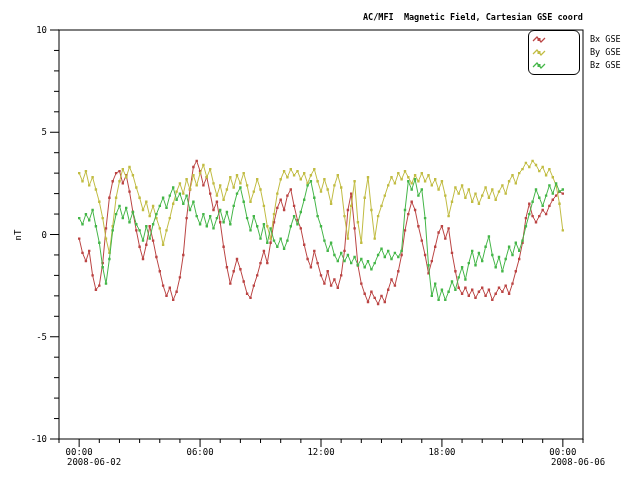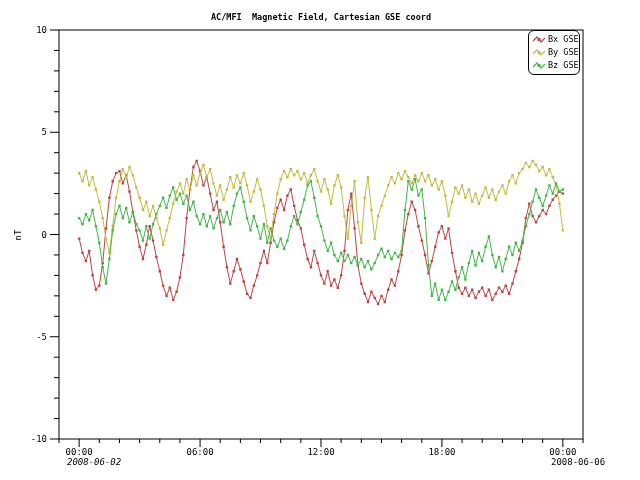--- a/index.html
+++ b/index.html
@@ -1,26 +1,26 @@
 <!DOCTYPE html>
 <html><head>
 <meta charset="utf-8">
 <style>
   html,body{margin:0;padding:0;background:#fff;}
   body{width:640px;height:480px;overflow:hidden;font-family:"DejaVu Sans Mono",monospace;color:#000;}
   .canvas{position:relative;width:640px;height:480px;background:#fff;}
-  .title{position:absolute;left:59px;top:12px;width:524px;text-align:center;
+  .title{position:absolute;left:59px;top:12px;width:524px;text-align:right;
          font-family:"DejaVu Sans Mono",monospace;font-size:8.5px;font-weight:bold;white-space:pre;}
   .ylabel{position:absolute;left:-1px;top:230px;width:38px;text-align:center;
           font-size:9px;transform:rotate(-90deg);}
   #plot{position:absolute;left:0;top:0;}
   .xdate{position:absolute;top:457px;font-size:9px;white-space:pre;}
   .legend{position:absolute;left:528px;top:30px;width:52px;background:#fff;
           border:1px solid #000;border-radius:6px;padding:2px 3px;box-sizing:border-box;}
-  .legend-row{display:flex;align-items:center;height:13px;}
+  .legend-row{display:flex;align-items:center;height:13px;gap:42px;}
   .legend-row svg{flex:0 0 auto;margin-right:2px;}
   .legend-label{font-size:8.5px;line-height:13px;white-space:pre;}
 </style>
 </head>
 <body>
 
 <div class="canvas">
 
   <div class="title">AC/MFI  Magnetic Field, Cartesian GSE coord</div>
 
@@ -87,21 +87,21 @@
       <line x1="562.8461538461538" y1="439" x2="562.8461538461538" y2="447" stroke="#000000" stroke-width="1"></line>
       <text x="562.8461538461538" y="455" text-anchor="middle" font-size="9px" font-family="DejaVu Sans Mono, monospace" fill="#000">00:00</text>
       <polyline points="79.2,238.6 82.5,252.9 85.9,261.1 89.2,250.9 92.6,275.4 95.9,289.7 99.3,285.6 102.7,263.1 106.0,228.4 109.4,197.7 112.7,181.3 116.1,173.1 119.5,171.1 122.8,183.4 126.2,175.2 129.5,191.6 132.9,212.0 136.3,230.4 139.6,246.8 143.0,259.0 146.3,244.7 149.7,226.3 153.1,240.6 156.4,257.0 159.8,271.3 163.1,285.6 166.5,295.9 169.8,287.7 173.2,299.9 176.6,291.8 179.9,277.4 183.3,255.0 186.6,218.1 190.0,189.5 193.4,167.0 196.7,160.9 200.1,171.1 203.4,185.4 206.8,177.2 210.2,193.6 213.5,210.0 216.9,201.8 220.2,222.2 223.6,246.8 226.9,267.2 230.3,283.6 233.7,271.3 237.0,259.0 240.4,269.3 243.7,281.5 247.1,293.8 250.5,297.9 253.8,285.6 257.2,275.4 260.5,263.1 263.9,250.9 267.3,263.1 270.6,242.7 274.0,222.2 277.3,207.9 280.7,199.7 284.1,210.0 287.4,195.6 290.8,189.5 294.1,205.9 297.5,220.2 300.8,228.4 304.2,244.7 307.6,259.0 310.9,267.2 314.3,250.9 317.6,263.1 321.0,275.4 324.4,283.6 327.7,271.3 331.1,285.6 334.4,279.5 337.8,287.7 341.2,275.4 344.5,250.9 347.9,210.0 351.2,193.6 354.6,228.4 357.9,265.2 361.3,283.6 364.7,293.8 368.0,302.0 371.4,291.8 374.7,297.9 378.1,304.0 381.5,295.9 384.8,302.0 388.2,289.7 391.5,279.5 394.9,285.6 398.3,271.3 401.6,255.0 405.0,230.4 408.3,214.1 411.7,201.8 415.1,210.0 418.4,226.3 421.8,240.6 425.1,255.0 428.5,273.4 431.8,261.1 435.2,246.8 438.6,232.5 441.9,226.3 445.3,238.6 448.6,228.4 452.0,252.9 455.4,271.3 458.7,287.7 462.1,293.8 465.4,287.7 468.8,295.9 472.2,289.7 475.5,297.9 478.9,291.8 482.2,287.7 485.6,295.9 488.9,289.7 492.3,299.9 495.7,293.8 499.0,287.7 502.4,291.8 505.7,285.6 509.1,293.8 512.5,283.6 515.8,271.3 519.2,259.0 522.5,242.7 525.9,218.1 529.3,203.8 532.6,216.1 536.0,222.2 539.3,216.1 542.7,210.0 546.1,214.1 549.4,205.9 552.8,199.7 556.1,195.6 559.5,191.6 562.8,193.6" fill="none" stroke="#bb4443" stroke-width="1" stroke-linejoin="round"></polyline>
       <path d="M78.0,237.4h2.4v2.4h-2.4zM81.3,251.7h2.4v2.4h-2.4zM84.7,259.9h2.4v2.4h-2.4zM88.0,249.7h2.4v2.4h-2.4zM91.4,274.2h2.4v2.4h-2.4zM94.7,288.5h2.4v2.4h-2.4zM98.1,284.4h2.4v2.4h-2.4zM101.5,261.9h2.4v2.4h-2.4zM104.8,227.2h2.4v2.4h-2.4zM108.2,196.5h2.4v2.4h-2.4zM111.5,180.1h2.4v2.4h-2.4zM114.9,171.9h2.4v2.4h-2.4zM118.3,169.9h2.4v2.4h-2.4zM121.6,182.2h2.4v2.4h-2.4zM125.0,174.0h2.4v2.4h-2.4zM128.3,190.4h2.4v2.4h-2.4zM131.7,210.8h2.4v2.4h-2.4zM135.1,229.2h2.4v2.4h-2.4zM138.4,245.6h2.4v2.4h-2.4zM141.8,257.8h2.4v2.4h-2.4zM145.1,243.5h2.4v2.4h-2.4zM148.5,225.1h2.4v2.4h-2.4zM151.9,239.4h2.4v2.4h-2.4zM155.2,255.8h2.4v2.4h-2.4zM158.6,270.1h2.4v2.4h-2.4zM161.9,284.4h2.4v2.4h-2.4zM165.3,294.7h2.4v2.4h-2.4zM168.6,286.5h2.4v2.4h-2.4zM172.0,298.7h2.4v2.4h-2.4zM175.4,290.6h2.4v2.4h-2.4zM178.7,276.2h2.4v2.4h-2.4zM182.1,253.8h2.4v2.4h-2.4zM185.4,216.9h2.4v2.4h-2.4zM188.8,188.3h2.4v2.4h-2.4zM192.2,165.8h2.4v2.4h-2.4zM195.5,159.7h2.4v2.4h-2.4zM198.9,169.9h2.4v2.4h-2.4zM202.2,184.2h2.4v2.4h-2.4zM205.6,176.0h2.4v2.4h-2.4zM209.0,192.4h2.4v2.4h-2.4zM212.3,208.8h2.4v2.4h-2.4zM215.7,200.6h2.4v2.4h-2.4zM219.0,221.0h2.4v2.4h-2.4zM222.4,245.6h2.4v2.4h-2.4zM225.7,266.0h2.4v2.4h-2.4zM229.1,282.4h2.4v2.4h-2.4zM232.5,270.1h2.4v2.4h-2.4zM235.8,257.8h2.4v2.4h-2.4zM239.2,268.1h2.4v2.4h-2.4zM242.5,280.3h2.4v2.4h-2.4zM245.9,292.6h2.4v2.4h-2.4zM249.3,296.7h2.4v2.4h-2.4zM252.6,284.4h2.4v2.4h-2.4zM256.0,274.2h2.4v2.4h-2.4zM259.3,261.9h2.4v2.4h-2.4zM262.7,249.7h2.4v2.4h-2.4zM266.1,261.9h2.4v2.4h-2.4zM269.4,241.5h2.4v2.4h-2.4zM272.8,221.0h2.4v2.4h-2.4zM276.1,206.7h2.4v2.4h-2.4zM279.5,198.5h2.4v2.4h-2.4zM282.9,208.8h2.4v2.4h-2.4zM286.2,194.4h2.4v2.4h-2.4zM289.6,188.3h2.4v2.4h-2.4zM292.9,204.7h2.4v2.4h-2.4zM296.3,219.0h2.4v2.4h-2.4zM299.6,227.2h2.4v2.4h-2.4zM303.0,243.5h2.4v2.4h-2.4zM306.4,257.8h2.4v2.4h-2.4zM309.7,266.0h2.4v2.4h-2.4zM313.1,249.7h2.4v2.4h-2.4zM316.4,261.9h2.4v2.4h-2.4zM319.8,274.2h2.4v2.4h-2.4zM323.2,282.4h2.4v2.4h-2.4zM326.5,270.1h2.4v2.4h-2.4zM329.9,284.4h2.4v2.4h-2.4zM333.2,278.3h2.4v2.4h-2.4zM336.6,286.5h2.4v2.4h-2.4zM340.0,274.2h2.4v2.4h-2.4zM343.3,249.7h2.4v2.4h-2.4zM346.7,208.8h2.4v2.4h-2.4zM350.0,192.4h2.4v2.4h-2.4zM353.4,227.2h2.4v2.4h-2.4zM356.7,264.0h2.4v2.4h-2.4zM360.1,282.4h2.4v2.4h-2.4zM363.5,292.6h2.4v2.4h-2.4zM366.8,300.8h2.4v2.4h-2.4zM370.2,290.6h2.4v2.4h-2.4zM373.5,296.7h2.4v2.4h-2.4zM376.9,302.8h2.4v2.4h-2.4zM380.3,294.7h2.4v2.4h-2.4zM383.6,300.8h2.4v2.4h-2.4zM387.0,288.5h2.4v2.4h-2.4zM390.3,278.3h2.4v2.4h-2.4zM393.7,284.4h2.4v2.4h-2.4zM397.1,270.1h2.4v2.4h-2.4zM400.4,253.8h2.4v2.4h-2.4zM403.8,229.2h2.4v2.4h-2.4zM407.1,212.9h2.4v2.4h-2.4zM410.5,200.6h2.4v2.4h-2.4zM413.9,208.8h2.4v2.4h-2.4zM417.2,225.1h2.4v2.4h-2.4zM420.6,239.4h2.4v2.4h-2.4zM423.9,253.8h2.4v2.4h-2.4zM427.3,272.2h2.4v2.4h-2.4zM430.6,259.9h2.4v2.4h-2.4zM434.0,245.6h2.4v2.4h-2.4zM437.4,231.3h2.4v2.4h-2.4zM440.7,225.1h2.4v2.4h-2.4zM444.1,237.4h2.4v2.4h-2.4zM447.4,227.2h2.4v2.4h-2.4zM450.8,251.7h2.4v2.4h-2.4zM454.2,270.1h2.4v2.4h-2.4zM457.5,286.5h2.4v2.4h-2.4zM460.9,292.6h2.4v2.4h-2.4zM464.2,286.5h2.4v2.4h-2.4zM467.6,294.7h2.4v2.4h-2.4zM471.0,288.5h2.4v2.4h-2.4zM474.3,296.7h2.4v2.4h-2.4zM477.7,290.6h2.4v2.4h-2.4zM481.0,286.5h2.4v2.4h-2.4zM484.4,294.7h2.4v2.4h-2.4zM487.7,288.5h2.4v2.4h-2.4zM491.1,298.7h2.4v2.4h-2.4zM494.5,292.6h2.4v2.4h-2.4zM497.8,286.5h2.4v2.4h-2.4zM501.2,290.6h2.4v2.4h-2.4zM504.5,284.4h2.4v2.4h-2.4zM507.9,292.6h2.4v2.4h-2.4zM511.3,282.4h2.4v2.4h-2.4zM514.6,270.1h2.4v2.4h-2.4zM518.0,257.8h2.4v2.4h-2.4zM521.3,241.5h2.4v2.4h-2.4zM524.7,216.9h2.4v2.4h-2.4zM528.1,202.6h2.4v2.4h-2.4zM531.4,214.9h2.4v2.4h-2.4zM534.8,221.0h2.4v2.4h-2.4zM538.1,214.9h2.4v2.4h-2.4zM541.5,208.8h2.4v2.4h-2.4zM544.9,212.9h2.4v2.4h-2.4zM548.2,204.7h2.4v2.4h-2.4zM551.6,198.5h2.4v2.4h-2.4zM554.9,194.4h2.4v2.4h-2.4zM558.3,190.4h2.4v2.4h-2.4zM561.6,192.4h2.4v2.4h-2.4z" fill="#bb4443"></path>
       <polyline points="79.2,173.1 82.5,181.3 85.9,171.1 89.2,185.4 92.6,177.2 95.9,189.5 99.3,201.8 102.7,218.1 106.0,238.6 109.4,252.9 112.7,226.3 116.1,197.7 119.5,181.3 122.8,169.1 126.2,177.2 129.5,167.0 132.9,175.2 136.3,187.5 139.6,197.7 143.0,210.0 146.3,201.8 149.7,216.1 153.1,205.9 156.4,218.1 159.8,228.4 163.1,244.7 166.5,230.4 169.8,218.1 173.2,203.8 176.6,191.6 179.9,183.4 183.3,193.6 186.6,179.3 190.0,189.5 193.4,175.2 196.7,185.4 200.1,173.1 203.4,165.0 206.8,177.2 210.2,169.1 213.5,183.4 216.9,195.6 220.2,185.4 223.6,199.7 226.9,189.5 230.3,177.2 233.7,187.5 237.0,175.2 240.4,183.4 243.7,173.1 247.1,185.4 250.5,201.8 253.8,191.6 257.2,179.3 260.5,189.5 263.9,205.9 267.3,226.3 270.6,238.6 274.0,214.1 277.3,193.6 280.7,179.3 284.1,171.1 287.4,177.2 290.8,169.1 294.1,175.2 297.5,171.1 300.8,179.3 304.2,173.1 307.6,183.4 310.9,175.2 314.3,169.1 317.6,181.3 321.0,191.6 324.4,179.3 327.7,189.5 331.1,203.8 334.4,185.4 337.8,175.2 341.2,187.5 344.5,216.1 347.9,238.6 351.2,205.9 354.6,181.3 357.9,222.2 361.3,242.7 364.7,197.7 368.0,177.2 371.4,210.0 374.7,238.6 378.1,216.1 381.5,205.9 384.8,195.6 388.2,185.4 391.5,177.2 394.9,183.4 398.3,173.1 401.6,179.3 405.0,171.1 408.3,177.2 411.7,183.4 415.1,175.2 418.4,181.3 421.8,173.1 425.1,181.3 428.5,175.2 431.8,185.4 435.2,179.3 438.6,189.5 441.9,181.3 445.3,195.6 448.6,216.1 452.0,201.8 455.4,187.5 458.7,193.6 462.1,185.4 465.4,197.7 468.8,189.5 472.2,201.8 475.5,193.6 478.9,203.8 482.2,195.6 485.6,187.5 488.9,197.7 492.3,189.5 495.7,199.7 499.0,191.6 502.4,185.4 505.7,193.6 509.1,181.3 512.5,175.2 515.8,183.4 519.2,173.1 522.5,169.1 525.9,162.9 529.3,167.0 532.6,160.9 536.0,165.0 539.3,171.1 542.7,167.0 546.1,175.2 549.4,169.1 552.8,177.2 556.1,185.4 559.5,203.8 562.8,230.4" fill="none" stroke="#c1bc42" stroke-width="1" stroke-linejoin="round"></polyline>
       <path d="M78.0,171.9h2.4v2.4h-2.4zM81.3,180.1h2.4v2.4h-2.4zM84.7,169.9h2.4v2.4h-2.4zM88.0,184.2h2.4v2.4h-2.4zM91.4,176.0h2.4v2.4h-2.4zM94.7,188.3h2.4v2.4h-2.4zM98.1,200.6h2.4v2.4h-2.4zM101.5,216.9h2.4v2.4h-2.4zM104.8,237.4h2.4v2.4h-2.4zM108.2,251.7h2.4v2.4h-2.4zM111.5,225.1h2.4v2.4h-2.4zM114.9,196.5h2.4v2.4h-2.4zM118.3,180.1h2.4v2.4h-2.4zM121.6,167.9h2.4v2.4h-2.4zM125.0,176.0h2.4v2.4h-2.4zM128.3,165.8h2.4v2.4h-2.4zM131.7,174.0h2.4v2.4h-2.4zM135.1,186.3h2.4v2.4h-2.4zM138.4,196.5h2.4v2.4h-2.4zM141.8,208.8h2.4v2.4h-2.4zM145.1,200.6h2.4v2.4h-2.4zM148.5,214.9h2.4v2.4h-2.4zM151.9,204.7h2.4v2.4h-2.4zM155.2,216.9h2.4v2.4h-2.4zM158.6,227.2h2.4v2.4h-2.4zM161.9,243.5h2.4v2.4h-2.4zM165.3,229.2h2.4v2.4h-2.4zM168.6,216.9h2.4v2.4h-2.4zM172.0,202.6h2.4v2.4h-2.4zM175.4,190.4h2.4v2.4h-2.4zM178.7,182.2h2.4v2.4h-2.4zM182.1,192.4h2.4v2.4h-2.4zM185.4,178.1h2.4v2.4h-2.4zM188.8,188.3h2.4v2.4h-2.4zM192.2,174.0h2.4v2.4h-2.4zM195.5,184.2h2.4v2.4h-2.4zM198.9,171.9h2.4v2.4h-2.4zM202.2,163.8h2.4v2.4h-2.4zM205.6,176.0h2.4v2.4h-2.4zM209.0,167.9h2.4v2.4h-2.4zM212.3,182.2h2.4v2.4h-2.4zM215.7,194.4h2.4v2.4h-2.4zM219.0,184.2h2.4v2.4h-2.4zM222.4,198.5h2.4v2.4h-2.4zM225.7,188.3h2.4v2.4h-2.4zM229.1,176.0h2.4v2.4h-2.4zM232.5,186.3h2.4v2.4h-2.4zM235.8,174.0h2.4v2.4h-2.4zM239.2,182.2h2.4v2.4h-2.4zM242.5,171.9h2.4v2.4h-2.4zM245.9,184.2h2.4v2.4h-2.4zM249.3,200.6h2.4v2.4h-2.4zM252.6,190.4h2.4v2.4h-2.4zM256.0,178.1h2.4v2.4h-2.4zM259.3,188.3h2.4v2.4h-2.4zM262.7,204.7h2.4v2.4h-2.4zM266.1,225.1h2.4v2.4h-2.4zM269.4,237.4h2.4v2.4h-2.4zM272.8,212.9h2.4v2.4h-2.4zM276.1,192.4h2.4v2.4h-2.4zM279.5,178.1h2.4v2.4h-2.4zM282.9,169.9h2.4v2.4h-2.4zM286.2,176.0h2.4v2.4h-2.4zM289.6,167.9h2.4v2.4h-2.4zM292.9,174.0h2.4v2.4h-2.4zM296.3,169.9h2.4v2.4h-2.4zM299.6,178.1h2.4v2.4h-2.4zM303.0,171.9h2.4v2.4h-2.4zM306.4,182.2h2.4v2.4h-2.4zM309.7,174.0h2.4v2.4h-2.4zM313.1,167.9h2.4v2.4h-2.4zM316.4,180.1h2.4v2.4h-2.4zM319.8,190.4h2.4v2.4h-2.4zM323.2,178.1h2.4v2.4h-2.4zM326.5,188.3h2.4v2.4h-2.4zM329.9,202.6h2.4v2.4h-2.4zM333.2,184.2h2.4v2.4h-2.4zM336.6,174.0h2.4v2.4h-2.4zM340.0,186.3h2.4v2.4h-2.4zM343.3,214.9h2.4v2.4h-2.4zM346.7,237.4h2.4v2.4h-2.4zM350.0,204.7h2.4v2.4h-2.4zM353.4,180.1h2.4v2.4h-2.4zM356.7,221.0h2.4v2.4h-2.4zM360.1,241.5h2.4v2.4h-2.4zM363.5,196.5h2.4v2.4h-2.4zM366.8,176.0h2.4v2.4h-2.4zM370.2,208.8h2.4v2.4h-2.4zM373.5,237.4h2.4v2.4h-2.4zM376.9,214.9h2.4v2.4h-2.4zM380.3,204.7h2.4v2.4h-2.4zM383.6,194.4h2.4v2.4h-2.4zM387.0,184.2h2.4v2.4h-2.4zM390.3,176.0h2.4v2.4h-2.4zM393.7,182.2h2.4v2.4h-2.4zM397.1,171.9h2.4v2.4h-2.4zM400.4,178.1h2.4v2.4h-2.4zM403.8,169.9h2.4v2.4h-2.4zM407.1,176.0h2.4v2.4h-2.4zM410.5,182.2h2.4v2.4h-2.4zM413.9,174.0h2.4v2.4h-2.4zM417.2,180.1h2.4v2.4h-2.4zM420.6,171.9h2.4v2.4h-2.4zM423.9,180.1h2.4v2.4h-2.4zM427.3,174.0h2.4v2.4h-2.4zM430.6,184.2h2.4v2.4h-2.4zM434.0,178.1h2.4v2.4h-2.4zM437.4,188.3h2.4v2.4h-2.4zM440.7,180.1h2.4v2.4h-2.4zM444.1,194.4h2.4v2.4h-2.4zM447.4,214.9h2.4v2.4h-2.4zM450.8,200.6h2.4v2.4h-2.4zM454.2,186.3h2.4v2.4h-2.4zM457.5,192.4h2.4v2.4h-2.4zM460.9,184.2h2.4v2.4h-2.4zM464.2,196.5h2.4v2.4h-2.4zM467.6,188.3h2.4v2.4h-2.4zM471.0,200.6h2.4v2.4h-2.4zM474.3,192.4h2.4v2.4h-2.4zM477.7,202.6h2.4v2.4h-2.4zM481.0,194.4h2.4v2.4h-2.4zM484.4,186.3h2.4v2.4h-2.4zM487.7,196.5h2.4v2.4h-2.4zM491.1,188.3h2.4v2.4h-2.4zM494.5,198.5h2.4v2.4h-2.4zM497.8,190.4h2.4v2.4h-2.4zM501.2,184.2h2.4v2.4h-2.4zM504.5,192.4h2.4v2.4h-2.4zM507.9,180.1h2.4v2.4h-2.4zM511.3,174.0h2.4v2.4h-2.4zM514.6,182.2h2.4v2.4h-2.4zM518.0,171.9h2.4v2.4h-2.4zM521.3,167.9h2.4v2.4h-2.4zM524.7,161.7h2.4v2.4h-2.4zM528.1,165.8h2.4v2.4h-2.4zM531.4,159.7h2.4v2.4h-2.4zM534.8,163.8h2.4v2.4h-2.4zM538.1,169.9h2.4v2.4h-2.4zM541.5,165.8h2.4v2.4h-2.4zM544.9,174.0h2.4v2.4h-2.4zM548.2,167.9h2.4v2.4h-2.4zM551.6,176.0h2.4v2.4h-2.4zM554.9,184.2h2.4v2.4h-2.4zM558.3,202.6h2.4v2.4h-2.4zM561.6,229.2h2.4v2.4h-2.4z" fill="#c1bc42"></path>
       <polyline points="79.2,218.1 82.5,224.3 85.9,214.1 89.2,220.2 92.6,210.0 95.9,226.3 99.3,242.7 102.7,267.2 106.0,283.6 109.4,259.0 112.7,230.4 116.1,214.1 119.5,205.9 122.8,218.1 126.2,207.9 129.5,222.2 132.9,212.0 136.3,224.3 139.6,230.4 143.0,240.6 146.3,226.3 149.7,238.6 153.1,224.3 156.4,214.1 159.8,205.9 163.1,197.7 166.5,207.9 169.8,195.6 173.2,187.5 176.6,199.7 179.9,193.6 183.3,203.8 186.6,195.6 190.0,210.0 193.4,201.8 196.7,216.1 200.1,224.3 203.4,214.1 206.8,226.3 210.2,216.1 213.5,228.4 216.9,218.1 220.2,210.0 223.6,222.2 226.9,212.0 230.3,224.3 233.7,205.9 237.0,193.6 240.4,187.5 243.7,201.8 247.1,218.1 250.5,230.4 253.8,216.1 257.2,226.3 260.5,238.6 263.9,224.3 267.3,242.7 270.6,228.4 274.0,240.6 277.3,246.8 280.7,238.6 284.1,248.8 287.4,240.6 290.8,226.3 294.1,216.1 297.5,224.3 300.8,212.0 304.2,199.7 307.6,185.4 310.9,181.3 314.3,197.7 317.6,216.1 321.0,226.3 324.4,240.6 327.7,250.9 331.1,242.7 334.4,255.0 337.8,261.1 341.2,252.9 344.5,261.1 347.9,255.0 351.2,263.1 354.6,257.0 357.9,265.2 361.3,259.0 364.7,267.2 368.0,261.1 371.4,269.3 374.7,263.1 378.1,255.0 381.5,248.8 384.8,257.0 388.2,250.9 391.5,259.0 394.9,252.9 398.3,257.0 401.6,250.9 405.0,210.0 408.3,181.3 411.7,189.5 415.1,179.3 418.4,195.6 421.8,189.5 425.1,218.1 428.5,265.2 431.8,295.9 435.2,283.6 438.6,299.9 441.9,289.7 445.3,299.9 448.6,291.8 452.0,281.5 455.4,289.7 458.7,277.4 462.1,267.2 465.4,279.5 468.8,263.1 472.2,250.9 475.5,265.2 478.9,252.9 482.2,261.1 485.6,246.8 488.9,236.5 492.3,255.0 495.7,267.2 499.0,257.0 502.4,271.3 505.7,259.0 509.1,246.8 512.5,255.0 515.8,242.7 519.2,250.9 522.5,240.6 525.9,226.3 529.3,214.1 532.6,201.8 536.0,189.5 539.3,197.7 542.7,205.9 546.1,195.6 549.4,185.4 552.8,193.6 556.1,183.4 559.5,191.6 562.8,189.5" fill="none" stroke="#44b648" stroke-width="1" stroke-linejoin="round"></polyline>
       <path d="M78.0,216.9h2.4v2.4h-2.4zM81.3,223.1h2.4v2.4h-2.4zM84.7,212.9h2.4v2.4h-2.4zM88.0,219.0h2.4v2.4h-2.4zM91.4,208.8h2.4v2.4h-2.4zM94.7,225.1h2.4v2.4h-2.4zM98.1,241.5h2.4v2.4h-2.4zM101.5,266.0h2.4v2.4h-2.4zM104.8,282.4h2.4v2.4h-2.4zM108.2,257.8h2.4v2.4h-2.4zM111.5,229.2h2.4v2.4h-2.4zM114.9,212.9h2.4v2.4h-2.4zM118.3,204.7h2.4v2.4h-2.4zM121.6,216.9h2.4v2.4h-2.4zM125.0,206.7h2.4v2.4h-2.4zM128.3,221.0h2.4v2.4h-2.4zM131.7,210.8h2.4v2.4h-2.4zM135.1,223.1h2.4v2.4h-2.4zM138.4,229.2h2.4v2.4h-2.4zM141.8,239.4h2.4v2.4h-2.4zM145.1,225.1h2.4v2.4h-2.4zM148.5,237.4h2.4v2.4h-2.4zM151.9,223.1h2.4v2.4h-2.4zM155.2,212.9h2.4v2.4h-2.4zM158.6,204.7h2.4v2.4h-2.4zM161.9,196.5h2.4v2.4h-2.4zM165.3,206.7h2.4v2.4h-2.4zM168.6,194.4h2.4v2.4h-2.4zM172.0,186.3h2.4v2.4h-2.4zM175.4,198.5h2.4v2.4h-2.4zM178.7,192.4h2.4v2.4h-2.4zM182.1,202.6h2.4v2.4h-2.4zM185.4,194.4h2.4v2.4h-2.4zM188.8,208.8h2.4v2.4h-2.4zM192.2,200.6h2.4v2.4h-2.4zM195.5,214.9h2.4v2.4h-2.4zM198.9,223.1h2.4v2.4h-2.4zM202.2,212.9h2.4v2.4h-2.4zM205.6,225.1h2.4v2.4h-2.4zM209.0,214.9h2.4v2.4h-2.4zM212.3,227.2h2.4v2.4h-2.4zM215.7,216.9h2.4v2.4h-2.4zM219.0,208.8h2.4v2.4h-2.4zM222.4,221.0h2.4v2.4h-2.4zM225.7,210.8h2.4v2.4h-2.4zM229.1,223.1h2.4v2.4h-2.4zM232.5,204.7h2.4v2.4h-2.4zM235.8,192.4h2.4v2.4h-2.4zM239.2,186.3h2.4v2.4h-2.4zM242.5,200.6h2.4v2.4h-2.4zM245.9,216.9h2.4v2.4h-2.4zM249.3,229.2h2.4v2.4h-2.4zM252.6,214.9h2.4v2.4h-2.4zM256.0,225.1h2.4v2.4h-2.4zM259.3,237.4h2.4v2.4h-2.4zM262.7,223.1h2.4v2.4h-2.4zM266.1,241.5h2.4v2.4h-2.4zM269.4,227.2h2.4v2.4h-2.4zM272.8,239.4h2.4v2.4h-2.4zM276.1,245.6h2.4v2.4h-2.4zM279.5,237.4h2.4v2.4h-2.4zM282.9,247.6h2.4v2.4h-2.4zM286.2,239.4h2.4v2.4h-2.4zM289.6,225.1h2.4v2.4h-2.4zM292.9,214.9h2.4v2.4h-2.4zM296.3,223.1h2.4v2.4h-2.4zM299.6,210.8h2.4v2.4h-2.4zM303.0,198.5h2.4v2.4h-2.4zM306.4,184.2h2.4v2.4h-2.4zM309.7,180.1h2.4v2.4h-2.4zM313.1,196.5h2.4v2.4h-2.4zM316.4,214.9h2.4v2.4h-2.4zM319.8,225.1h2.4v2.4h-2.4zM323.2,239.4h2.4v2.4h-2.4zM326.5,249.7h2.4v2.4h-2.4zM329.9,241.5h2.4v2.4h-2.4zM333.2,253.8h2.4v2.4h-2.4zM336.6,259.9h2.4v2.4h-2.4zM340.0,251.7h2.4v2.4h-2.4zM343.3,259.9h2.4v2.4h-2.4zM346.7,253.8h2.4v2.4h-2.4zM350.0,261.9h2.4v2.4h-2.4zM353.4,255.8h2.4v2.4h-2.4zM356.7,264.0h2.4v2.4h-2.4zM360.1,257.8h2.4v2.4h-2.4zM363.5,266.0h2.4v2.4h-2.4zM366.8,259.9h2.4v2.4h-2.4zM370.2,268.1h2.4v2.4h-2.4zM373.5,261.9h2.4v2.4h-2.4zM376.9,253.8h2.4v2.4h-2.4zM380.3,247.6h2.4v2.4h-2.4zM383.6,255.8h2.4v2.4h-2.4zM387.0,249.7h2.4v2.4h-2.4zM390.3,257.8h2.4v2.4h-2.4zM393.7,251.7h2.4v2.4h-2.4zM397.1,255.8h2.4v2.4h-2.4zM400.4,249.7h2.4v2.4h-2.4zM403.8,208.8h2.4v2.4h-2.4zM407.1,180.1h2.4v2.4h-2.4zM410.5,188.3h2.4v2.4h-2.4zM413.9,178.1h2.4v2.4h-2.4zM417.2,194.4h2.4v2.4h-2.4zM420.6,188.3h2.4v2.4h-2.4zM423.9,216.9h2.4v2.4h-2.4zM427.3,264.0h2.4v2.4h-2.4zM430.6,294.7h2.4v2.4h-2.4zM434.0,282.4h2.4v2.4h-2.4zM437.4,298.7h2.4v2.4h-2.4zM440.7,288.5h2.4v2.4h-2.4zM444.1,298.7h2.4v2.4h-2.4zM447.4,290.6h2.4v2.4h-2.4zM450.8,280.3h2.4v2.4h-2.4zM454.2,288.5h2.4v2.4h-2.4zM457.5,276.2h2.4v2.4h-2.4zM460.9,266.0h2.4v2.4h-2.4zM464.2,278.3h2.4v2.4h-2.4zM467.6,261.9h2.4v2.4h-2.4zM471.0,249.7h2.4v2.4h-2.4zM474.3,264.0h2.4v2.4h-2.4zM477.7,251.7h2.4v2.4h-2.4zM481.0,259.9h2.4v2.4h-2.4zM484.4,245.6h2.4v2.4h-2.4zM487.7,235.3h2.4v2.4h-2.4zM491.1,253.8h2.4v2.4h-2.4zM494.5,266.0h2.4v2.4h-2.4zM497.8,255.8h2.4v2.4h-2.4zM501.2,270.1h2.4v2.4h-2.4zM504.5,257.8h2.4v2.4h-2.4zM507.9,245.6h2.4v2.4h-2.4zM511.3,253.8h2.4v2.4h-2.4zM514.6,241.5h2.4v2.4h-2.4zM518.0,249.7h2.4v2.4h-2.4zM521.3,239.4h2.4v2.4h-2.4zM524.7,225.1h2.4v2.4h-2.4zM528.1,212.9h2.4v2.4h-2.4zM531.4,200.6h2.4v2.4h-2.4zM534.8,188.3h2.4v2.4h-2.4zM538.1,196.5h2.4v2.4h-2.4zM541.5,204.7h2.4v2.4h-2.4zM544.9,194.4h2.4v2.4h-2.4zM548.2,184.2h2.4v2.4h-2.4zM551.6,192.4h2.4v2.4h-2.4zM554.9,182.2h2.4v2.4h-2.4zM558.3,190.4h2.4v2.4h-2.4zM561.6,188.3h2.4v2.4h-2.4z" fill="#44b648"></path>
     </svg>
 
-  <div class="xdate" style="left:67px;font-style:italic;">2008-06-02</div>
+  <div class="xdate" style="left:67px;">2008-06-02</div>
   <div class="xdate" style="left:551px;">2008-06-06</div>
 
   <div class="legend">
     <div class="legend-row">
       <svg width="14" height="9" style="color: rgb(187, 68, 67);">
         <polyline points="1,6 5,2 9,7 13,3" fill="none" stroke="currentColor" stroke-width="1.2"></polyline>
         <rect x="5.5" y="3" width="3" height="3" fill="currentColor"></rect>
       </svg>
       <span class="legend-label">Bx GSE</span>
     </div>

